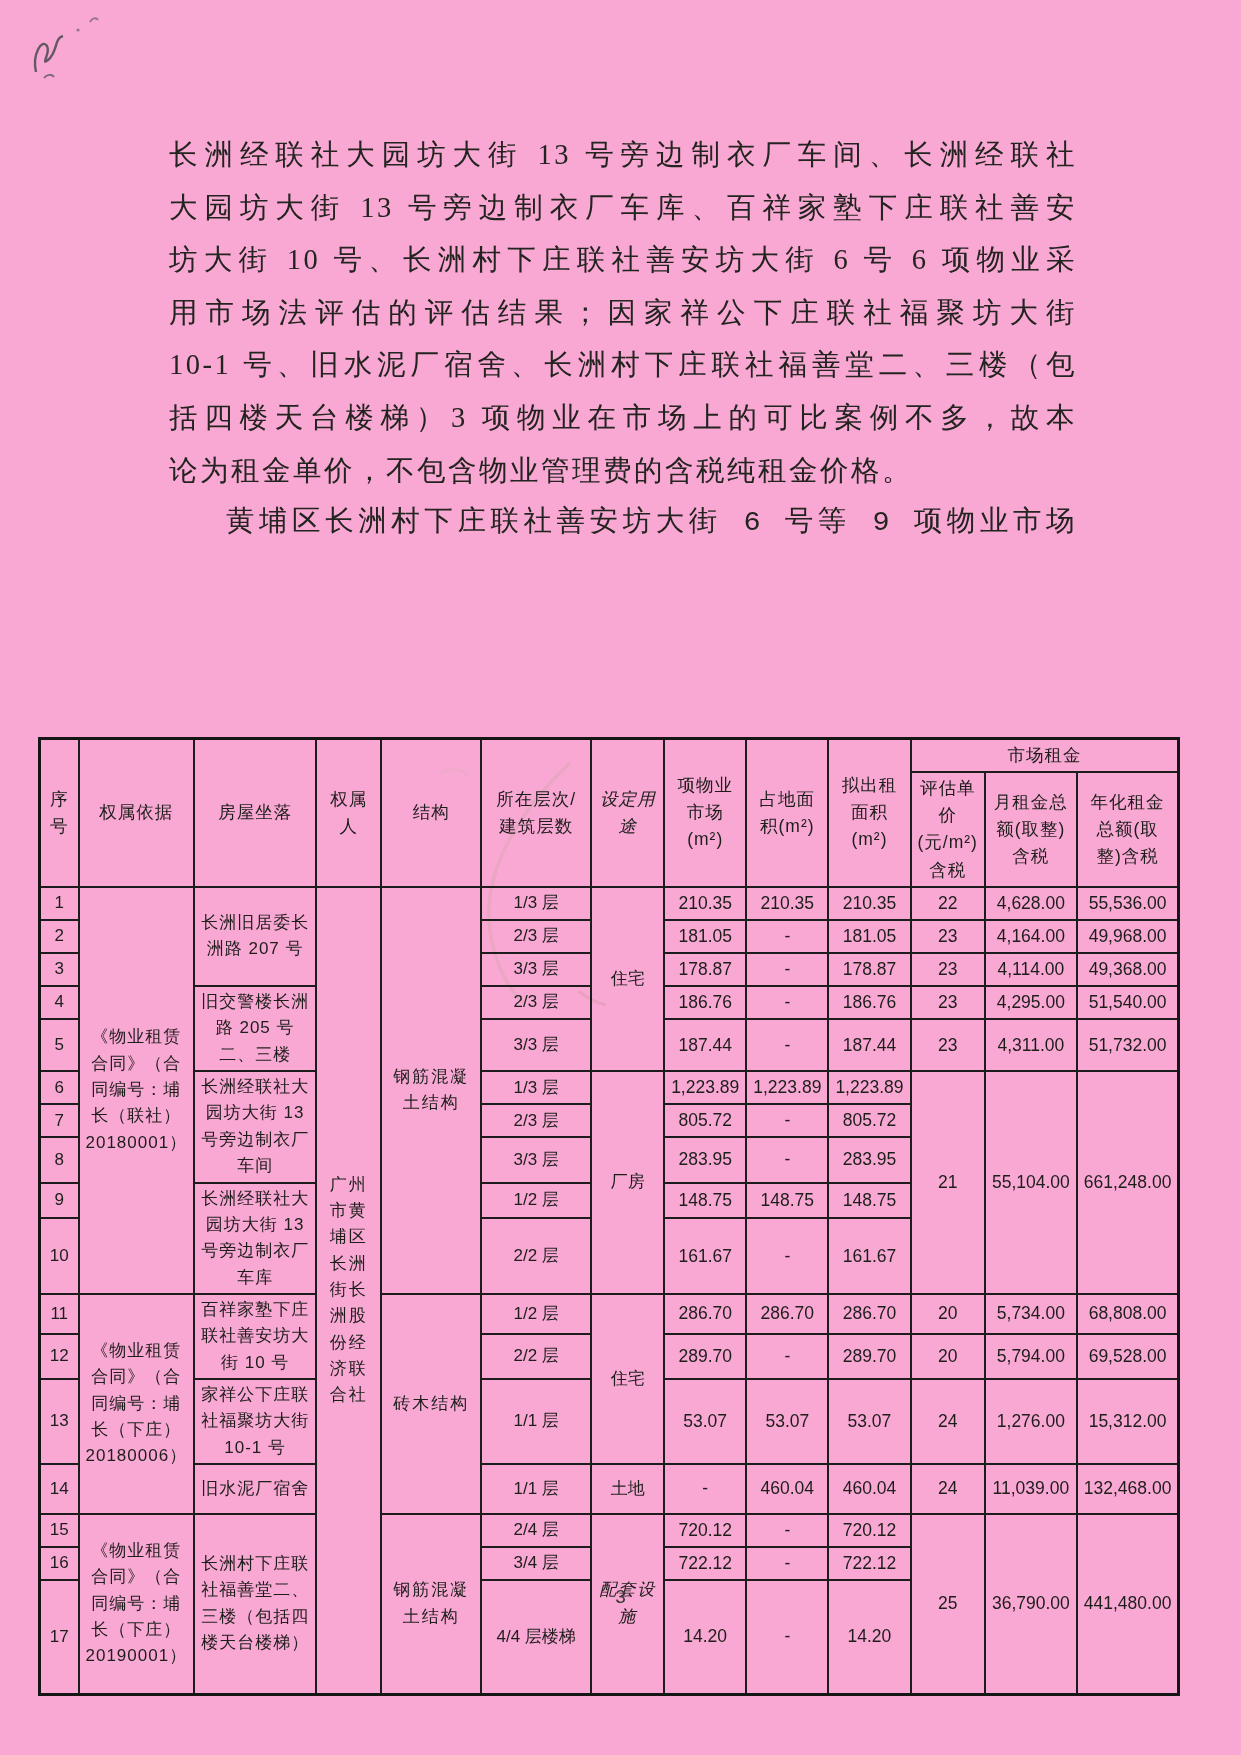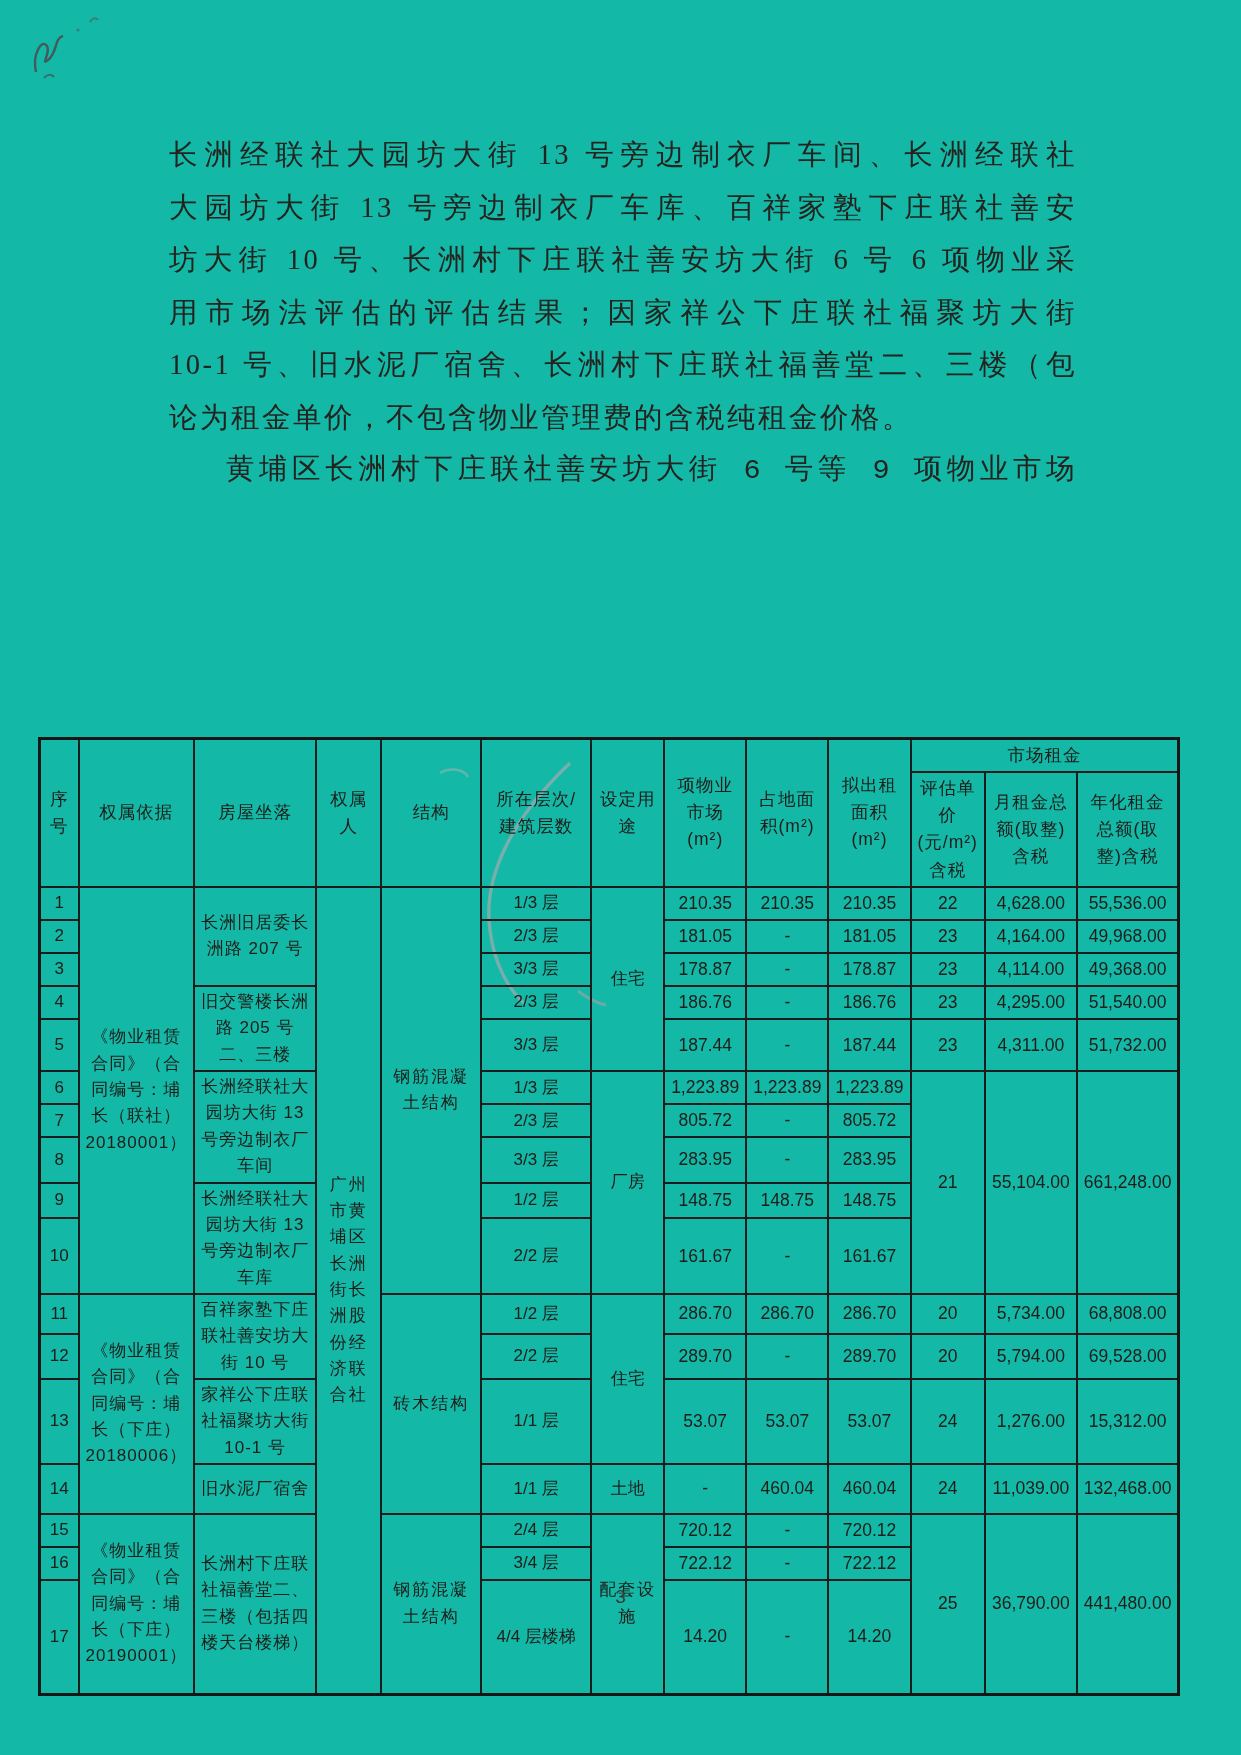--- a/index.html
+++ b/index.html
@@ -1,20 +1,20 @@
 <!DOCTYPE html>
 <html><head>
 <meta charset="utf-8">
 <style>
   html,body{margin:0;padding:0;background:#e8e8e6;}
   .page{
     position:relative;
     width:1241px;height:1755px;
     margin:0 auto;
-    background:#14b8a6;
+    background:#f9a8d4;
     overflow:hidden;
     font-family:"Liberation Serif", serif;
     color:#23231f;
   }
   
   .bodytext{
     position:absolute;left:169px;top:129px;width:908px;
     font-size:28.5px;line-height:52.6px;letter-spacing:2.5px;
   }
   .bodytext .ln{white-space:nowrap;text-align:justify;}
@@ -33,21 +33,21 @@
     text-align:center;vertical-align:middle;
     font-weight:normal;line-height:1.55;
     overflow:hidden;
   }
   .rent-table{border:3px solid #161616;}
   .rent-table th{font-size:17.5px;letter-spacing:1px;}
   .num{text-align:right;padding-right:11px;font-size:17.5px;}
   .t-top{vertical-align:top;padding-top:4px;}
   .narrow2{padding-left:13px;padding-right:13px;letter-spacing:2px;margin-left:32px;} 
   .struct-pad{padding-left:30px;padding-right:30px;letter-spacing:2px;}
-  .use-pad{padding-left:16px;padding-right:16px;letter-spacing:2px;}
+  .use-pad{padding-left:16px;padding-right:16px;letter-spacing:2px;font-style:italic;}
   .own-pad{padding-left:7px;padding-right:7px;letter-spacing:1px;}
   .loc-pad{letter-spacing:1px;}
   .pagenum{
     position:absolute;left:0;top:1586px;width:1241px;
     text-align:center;font-family:"Liberation Sans", sans-serif;
     font-size:19px;color:#3a3a36;
   }
   .artifact{position:absolute;pointer-events:none;}
 </style>
 </head>
@@ -67,20 +67,21 @@
     <path d="M20,28 C30,22 44,24 48,32" fill="none" stroke="#dfb0ba" stroke-width="2.6" opacity="0.4"></path>
     <path d="M158,246 C166,252 176,258 186,260" fill="none" stroke="#d49aa8" stroke-width="3" opacity="0.45"></path>
   </svg>
 
   <div class="bodytext">
     <div class="ln jl">长洲经联社大园坊大街 13 号旁边制衣厂车间、长洲经联社</div>
     <div class="ln jl">大园坊大街 13 号旁边制衣厂车库、百祥家塾下庄联社善安</div>
     <div class="ln jl">坊大街 10 号、长洲村下庄联社善安坊大街 6 号 6 项物业采</div>
     <div class="ln jl">用市场法评估的评估结果；因家祥公下庄联社福聚坊大街</div>
     <div class="ln jl">10-1 号、旧水泥厂宿舍、长洲村下庄联社福善堂二、三楼（包</div>
+    <div class="ln jl">括四楼天台楼梯）3 项物业在市场上的可比案例不多，故本</div>
     <div class="ln">论为租金单价，不包含物业管理费的含税纯租金价格。</div>
     <div class="ln jl indent">黄埔区长洲村下庄联社善安坊大街 6 号等 9 项物业市场</div>
   </div>
 
   <table class="rent-table">
     <colgroup>
       <col style="width:39px">
         <col style="width:91px">
         <col style="width:122px">
         <col style="width:65px">

